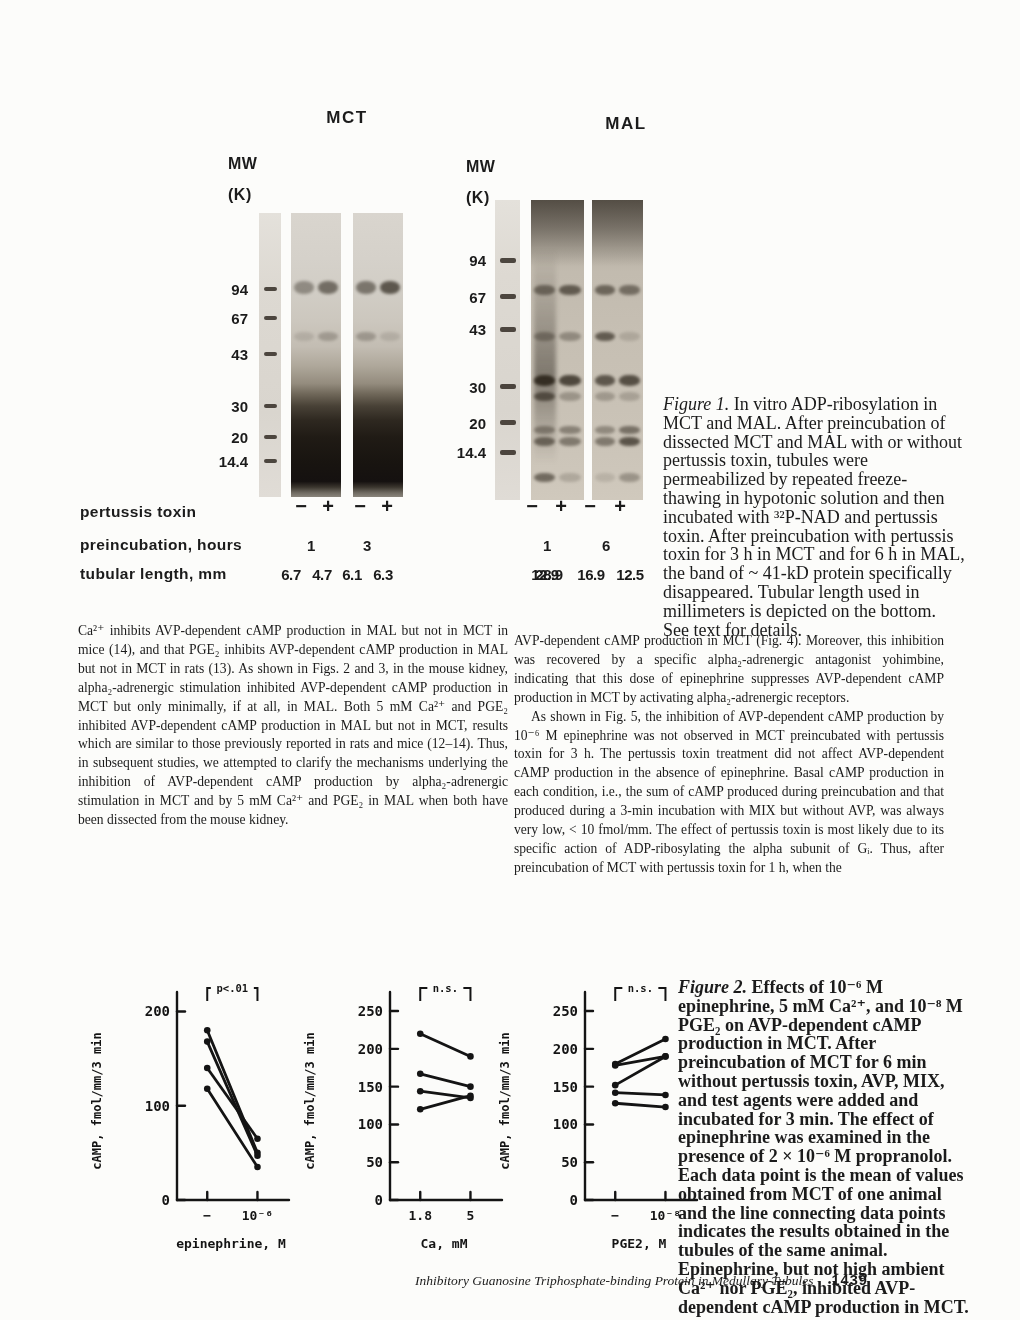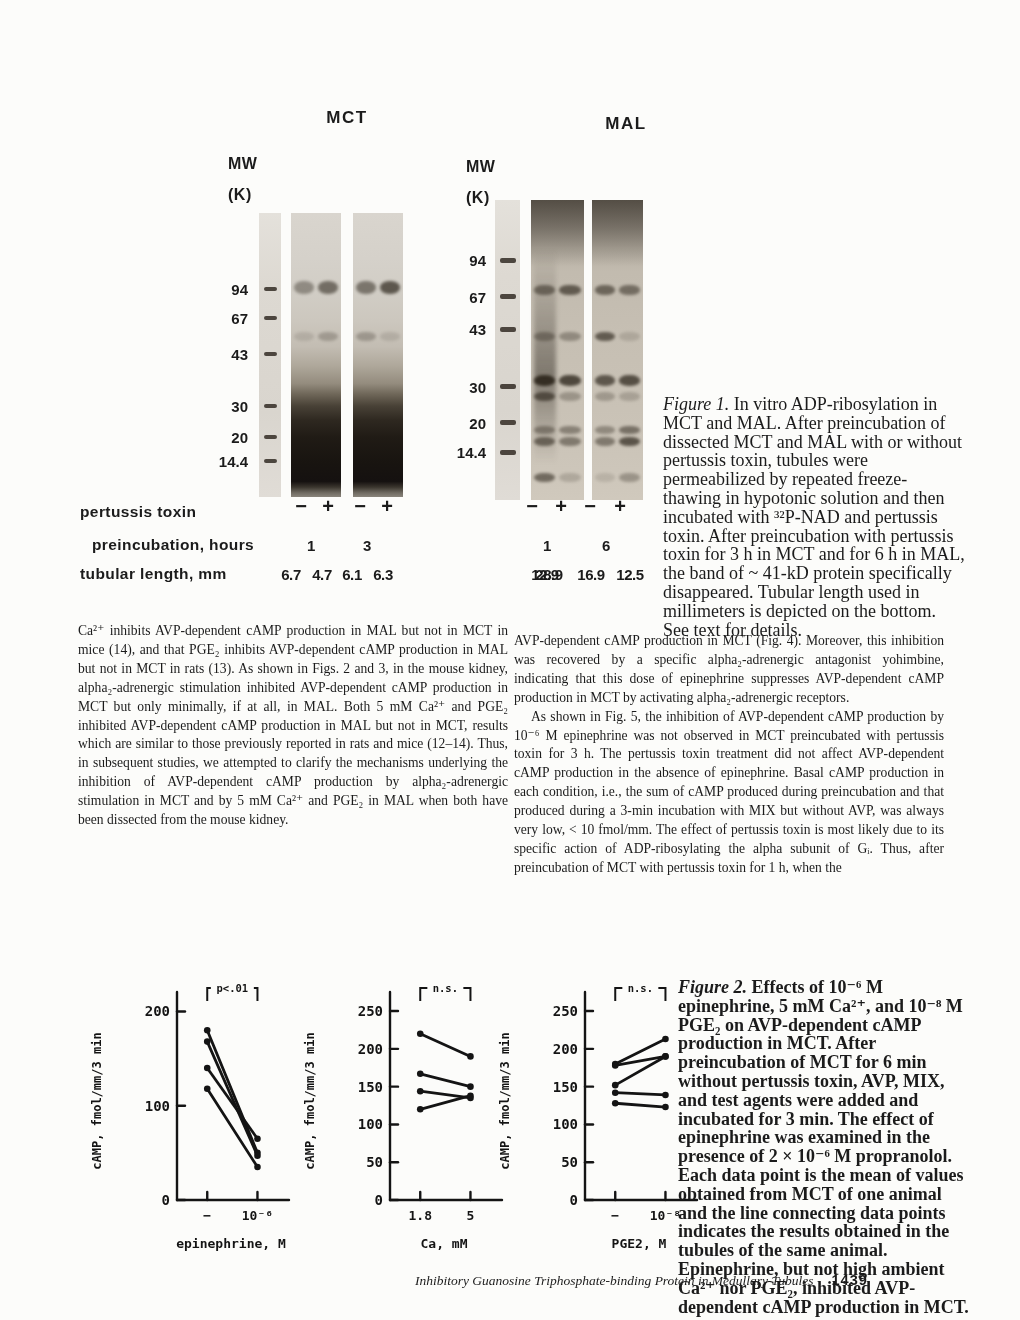--- a/index.html
+++ b/index.html
@@ -162,21 +162,21 @@
   <div id="fig1-rows">
       <div class="ann-label" style="left: 80px; top: 503px;">pertussis toxin</div>
       <span class="ann-val ann-sign" style="left: 301px; top: 495px;">−</span>
       <span class="ann-val ann-sign" style="left: 328px; top: 495px;">+</span>
       <span class="ann-val ann-sign" style="left: 360px; top: 495px;">−</span>
       <span class="ann-val ann-sign" style="left: 387px; top: 495px;">+</span>
       <span class="ann-val ann-sign" style="left: 532px; top: 495px;">−</span>
       <span class="ann-val ann-sign" style="left: 561px; top: 495px;">+</span>
       <span class="ann-val ann-sign" style="left: 590px; top: 495px;">−</span>
       <span class="ann-val ann-sign" style="left: 620px; top: 495px;">+</span>
-      <div class="ann-label" style="left: 92px; top: 536px;">preincubation, hours</div>
+      <div class="ann-label" style="left: 80px; top: 536px;">preincubation, hours</div>
       <span class="ann-val" style="left: 311px; top: 537px;">1</span>
       <span class="ann-val" style="left: 367px; top: 537px;">3</span>
       <span class="ann-val" style="left: 547px; top: 537px;">1</span>
       <span class="ann-val" style="left: 606px; top: 537px;">6</span>
       <div class="ann-label" style="left: 80px; top: 565px;">tubular length, mm</div>
       <span class="ann-val" style="left: 291px; top: 566px;">6.7</span>
       <span class="ann-val" style="left: 322px; top: 566px;">4.7</span>
       <span class="ann-val" style="left: 352px; top: 566px;">6.1</span>
       <span class="ann-val" style="left: 383px; top: 566px;">6.3</span>
       <span class="ann-val" style="left: 509px; top: 566px; margin-left: 36px;">12.9</span>

